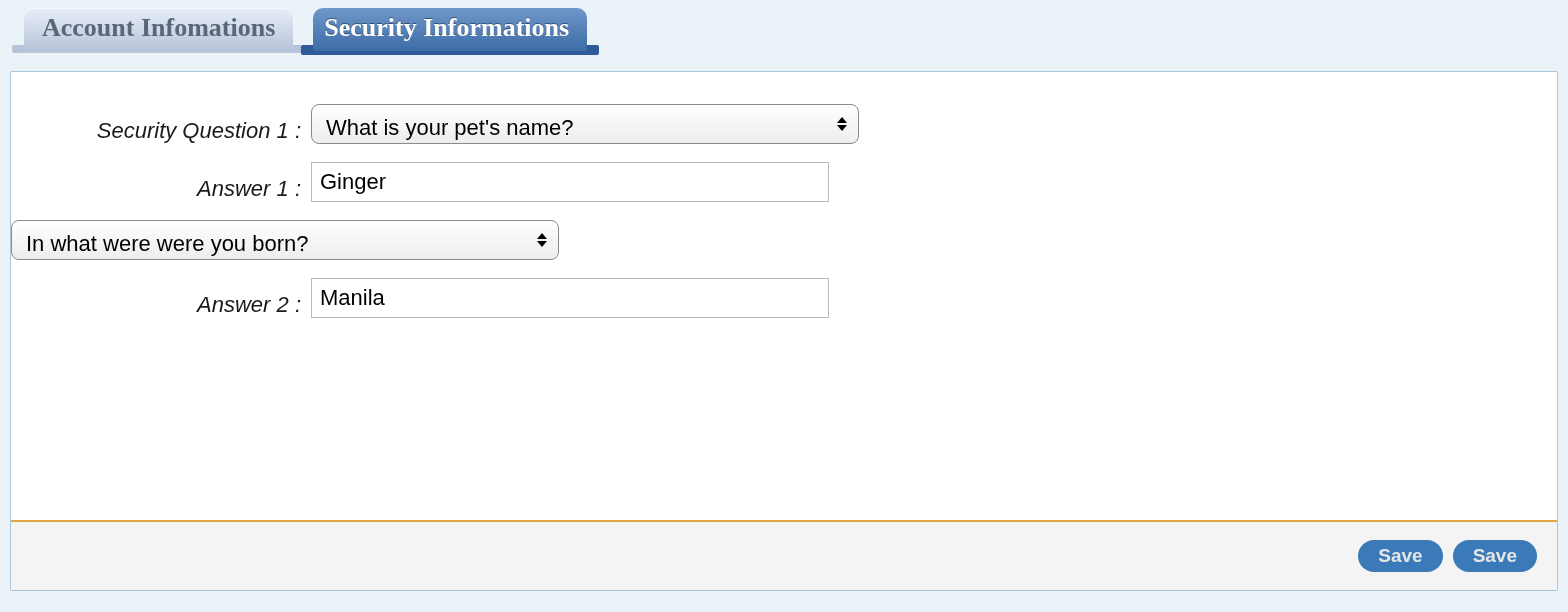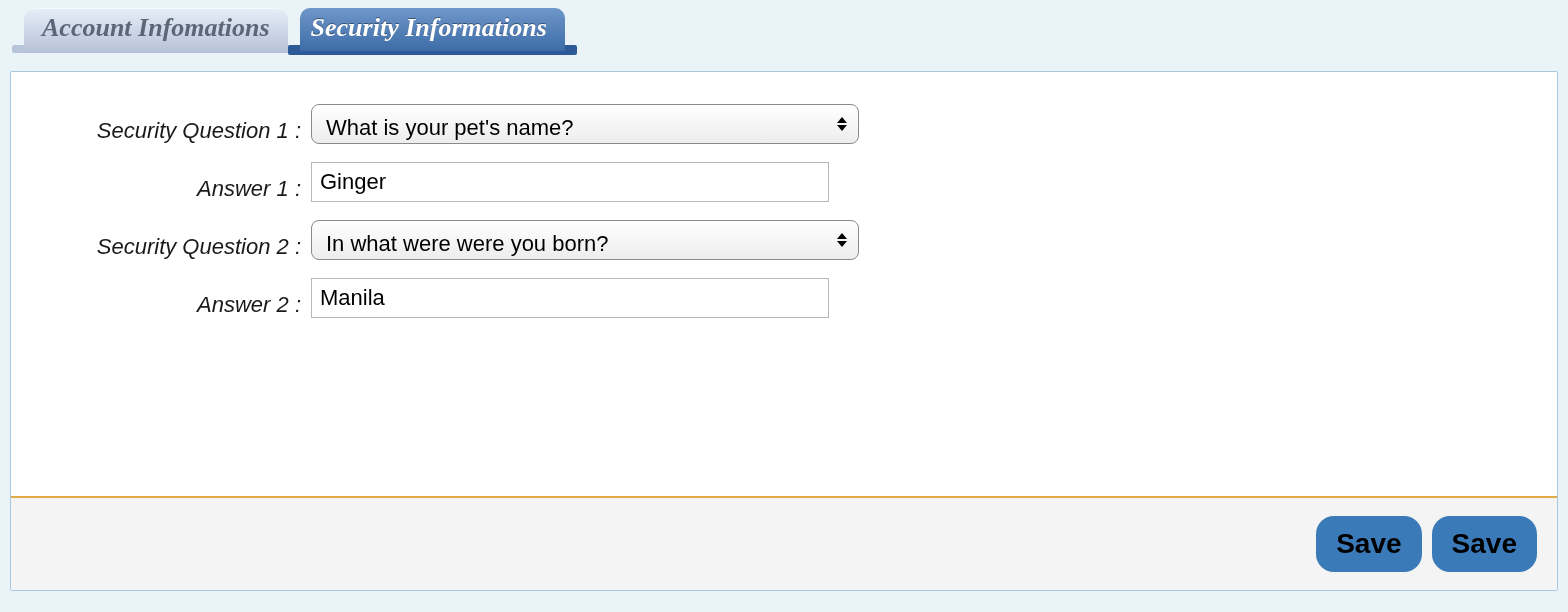--- a/index.html
+++ b/index.html
@@ -6,23 +6,22 @@
     body {
       font-family: Arial, Helvetica, sans-serif;
       background: #eaf3f8;
       width: 1568px;
       height: 612px;
       overflow: hidden;
       padding: 8px 10px 10px 10px;
     }
     .tabs {
       display: flex;
-      gap: 12px;
+      gap: 20px;
       padding-left: 14px;
-      font-style: italic;
     }
     .tab {
       position: relative;
       padding: 6px 18px 8px 18px;
       font-family: Georgia, "Times New Roman", serif;
       font-weight: bold;
       font-size: 26px;
       border-radius: 10px 10px 2px 2px;
       cursor: pointer;
       line-height: 1.1;
@@ -129,25 +128,25 @@
     .panel-footer {
       border-top: 2px solid #e0a944;
       background: #f4f4f4;
       padding: 18px 20px;
       display: flex;
       justify-content: flex-end;
       gap: 10px;
     }
     .btn {
       background: #3a7ab8;
-      color: #000000;
+      color: #e5e5e5;
       border: none;
       border-radius: 18px;
-      padding: 12px 20px;
-      font-size: 28px;
+      padding: 5px 20px;
+      font-size: 19px;
       font-weight: bold;
       cursor: pointer;
     }
   </style>
 </head>
 <body>
 
 <div class="tabs">
   <div class="tab inactive">
     <span>Account Infomations</span>
@@ -172,21 +171,20 @@
         </div>
       </div>
     </div>
 
     <div class="row">
       <label>Answer 1 :</label>
       <input type="text" class="text-input" value="Ginger" style="">
     </div>
 
     <div class="row">
-      <label>Security Question 2 :</label>
       <div class="select-wrap">
         <div class="select-box">
           <span>In what were were you born?</span>
         </div>
         <div class="select-arrows">
           <div class="up"></div>
             <div class="down"></div>
         </div>
       </div>
     </div>

